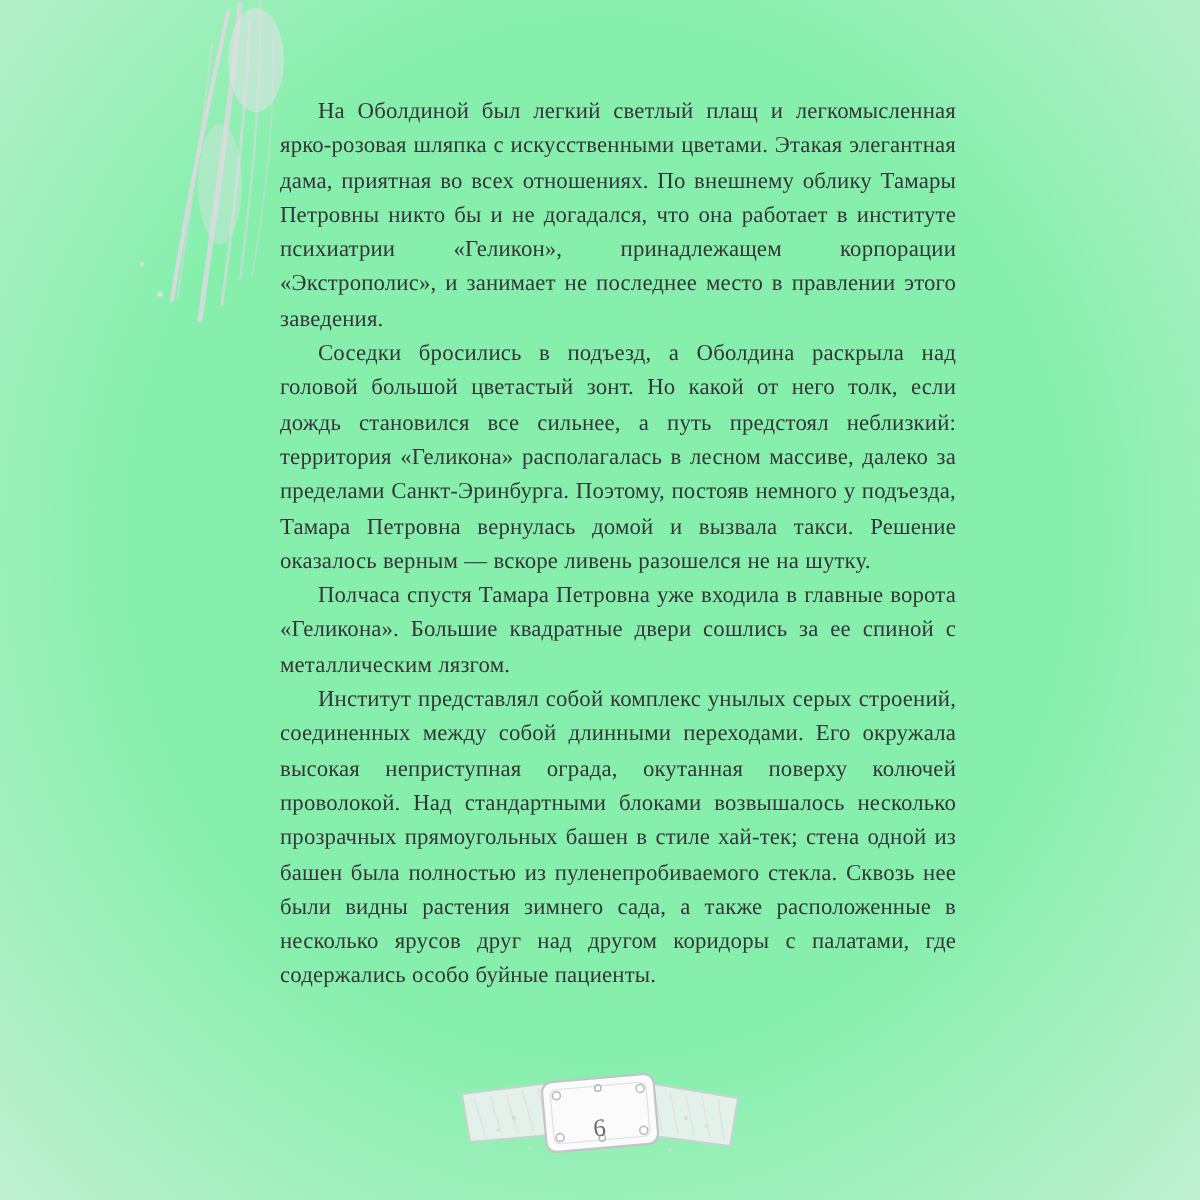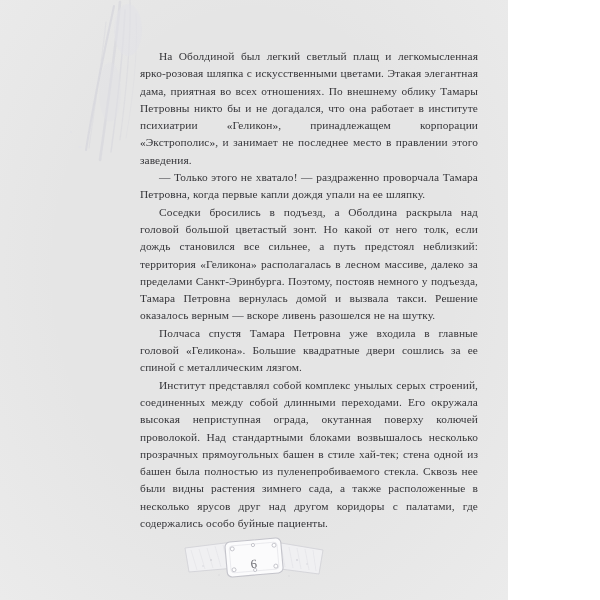--- a/index.html
+++ b/index.html
@@ -9,23 +9,23 @@
   body {
     width: 600px;
     height: 600px;
     background: #ffffff;
     font-family: "Liberation Serif", "DejaVu Serif", serif;
     overflow: hidden;
   }
 
   .page {
     position: relative;
-    width: 508px;
+    width: 600px;
     height: 600px;
-    background: #e5e5e5;
+    background: #86efac;
     box-sizing: border-box;
   }
 
   
   .paper-tone {
     position: absolute;
     inset: 0;
     background:
       radial-gradient(ellipse at 50% 45%, rgba(255,255,255,0) 55%, rgba(240,240,240,0.55) 100%);
     pointer-events: none;
@@ -106,23 +106,22 @@
         <ellipse cx="66" cy="30" rx="14" ry="26" opacity="0.55"></ellipse>
         <ellipse cx="48" cy="92" rx="11" ry="30" opacity="0.4"></ellipse>
         <circle cx="18" cy="147" r="1.3" opacity="0.9"></circle>
         <circle cx="9" cy="132" r="1.0" opacity="0.75"></circle>
       </g>
     </svg>
   </div>
 
   <div class="text-column">
     <p class="body-par">На Оболдиной был легкий светлый плащ и легкомысленная ярко-розовая шляпка с искусственными цветами. Этакая элегантная дама, приятная во всех отношениях. По внешнему облику Тамары Петровны никто бы и не догадался, что она работает в институте психиатрии «Геликон», принадлежащем корпорации «Экстрополис», и занимает не последнее место в правлении этого заведения.</p>
-    <p class="body-par">— Только этого не хватало! — раздраженно проворчала Тамара Петровна, когда первые капли дождя упали на ее шляпку.</p>
     <p class="body-par">Соседки бросились в подъезд, а Оболдина раскрыла над головой большой цветастый зонт. Но какой от него толк, если дождь становился все сильнее, а путь предстоял неблизкий: территория «Геликона» располагалась в лесном массиве, далеко за пределами Санкт-Эринбурга. Поэтому, постояв немного у подъезда, Тамара Петровна вернулась домой и вызвала такси. Решение оказалось верным — вскоре ливень разошелся не на шутку.</p>
-    <p class="body-par">Полчаса спустя Тамара Петровна уже входила в главные головой «Геликона». Большие квадратные двери сошлись за ее спиной с металлическим лязгом.</p>
+    <p class="body-par">Полчаса спустя Тамара Петровна уже входила в главные ворота «Геликона». Большие квадратные двери сошлись за ее спиной с металлическим лязгом.</p>
     <p class="body-par">Институт представлял собой комплекс унылых серых строений, соединенных между собой длинными переходами. Его окружала высокая неприступная ограда, окутанная поверху колючей проволокой. Над стандартными блоками возвышалось несколько прозрачных прямоугольных башен в стиле хай-тек; стена одной из башен была полностью из пуленепробиваемого стекла. Сквозь нее были видны растения зимнего сада, а также расположенные в несколько ярусов друг над другом коридоры с палатами, где содержались особо буйные пациенты.</p>
   </div>
 
   <div class="folio">
     <div class="folio-art">
       <svg width="150" height="56" viewBox="0 0 150 56" xmlns="http://www.w3.org/2000/svg">
 
         <g stroke="#cfcfd5" stroke-width="0.9" fill="#f2f2f5">
           <path d="M6 18 L54 12 L56 38 L10 42 Z" opacity="0.85"></path>
           <path d="M96 12 L144 20 L140 44 L94 38 Z" opacity="0.85"></path>

